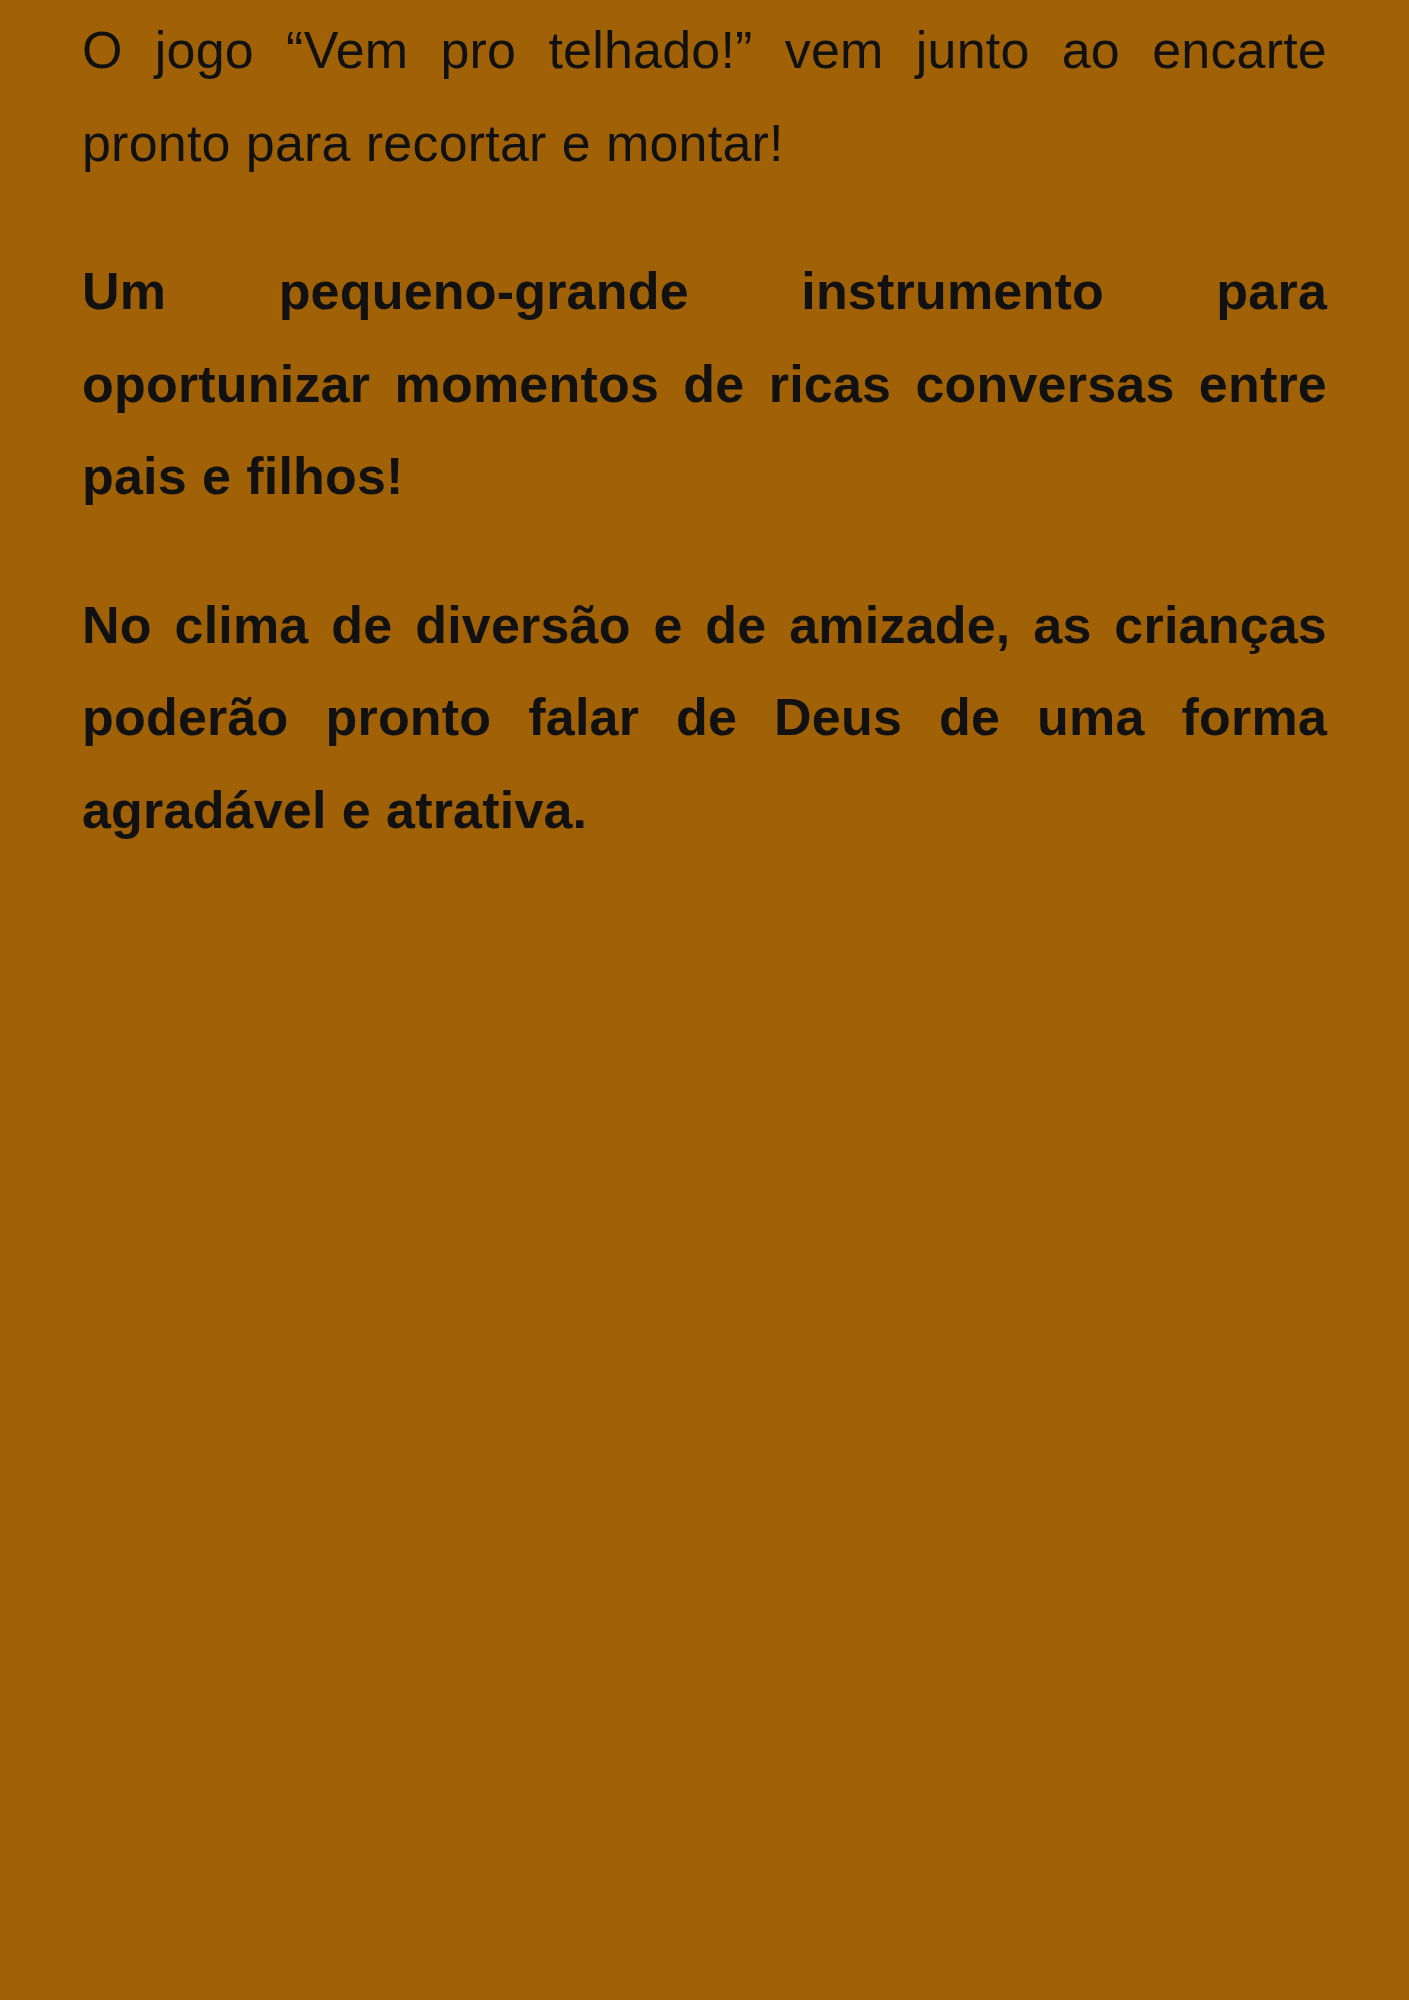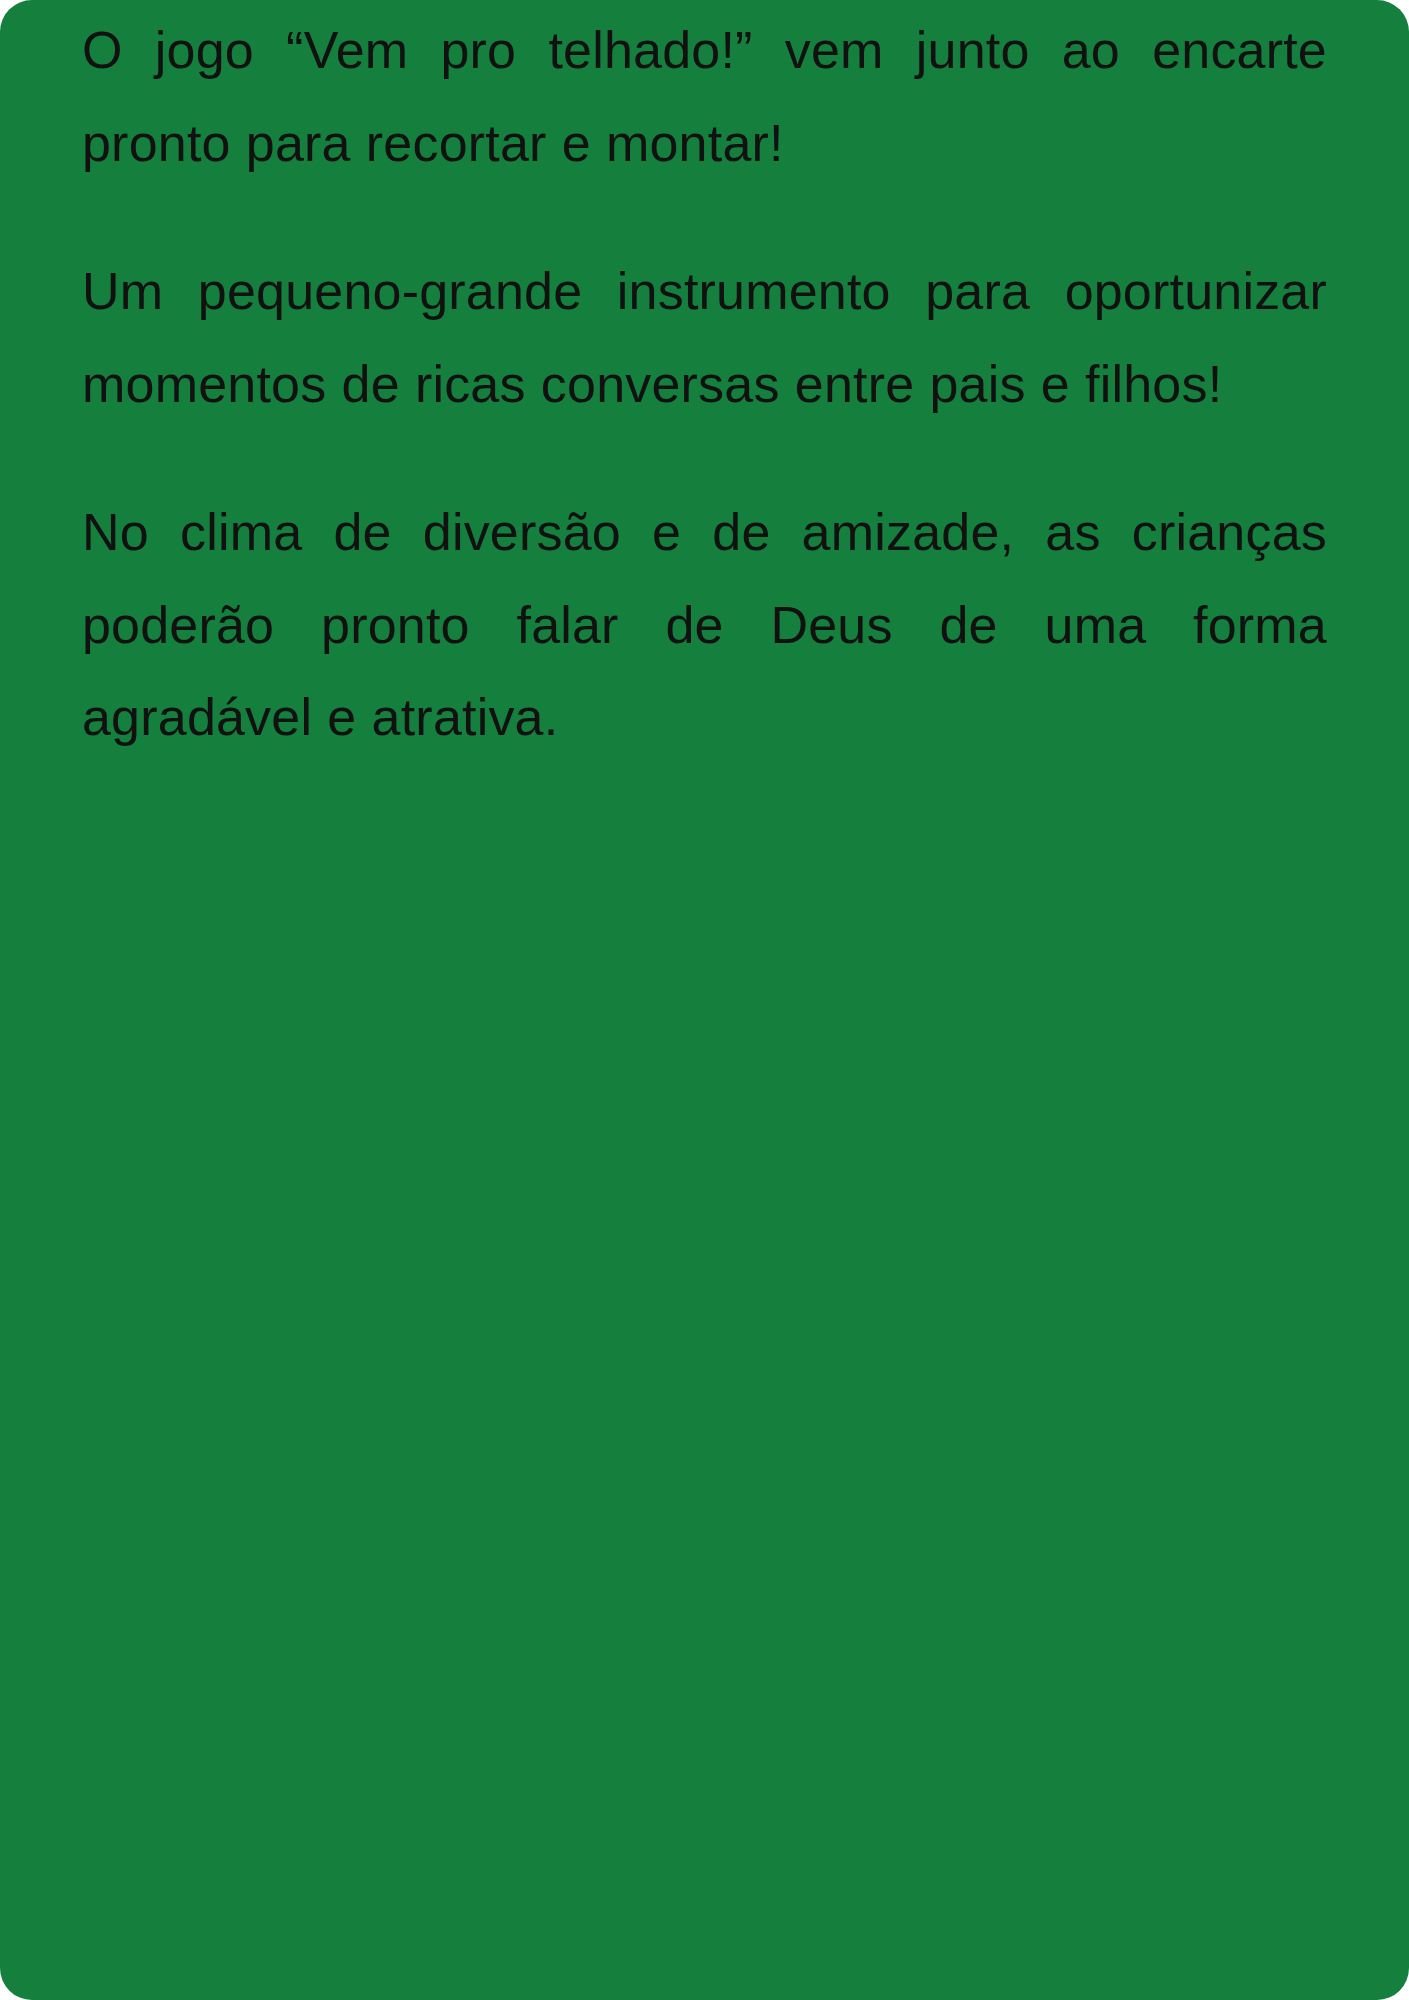--- a/index.html
+++ b/index.html
@@ -12,39 +12,39 @@
     height: 2000px;
     font-family: "Liberation Sans", sans-serif;
     color: #1a1a1a;
     overflow: hidden;
   }
   .page {
     box-sizing: border-box;
     width: 1409px;
     height: 2000px;
     padding: 0px 82px 0 82px;
-    background: #15803d;
-    border-radius: 32px;
+    background: #a16207;
   }
   .doc-body {
     padding-top: 4px;
   }
   p.para {
     margin: 0;
     font-size: 52px;
     line-height: 1.78;
     text-align: justify;
     text-justify: inter-word;
     letter-spacing: 0.2px;
     font-weight: 400;
     color: #111111;
     word-spacing: 0.5px;
   }
   .para + .para {
     margin-top: 56px;
+    font-weight: bold;
   }
   
 </style>
 </head>
 <body>
 
 <div class="page">
   <div class="doc-body">
     <p class="para">O jogo “Vem pro telhado!” vem junto ao encarte pronto para recortar e montar!</p>
     <p class="para">Um pequeno-grande instrumento para oportunizar momentos de ricas conversas entre pais e filhos!</p>

